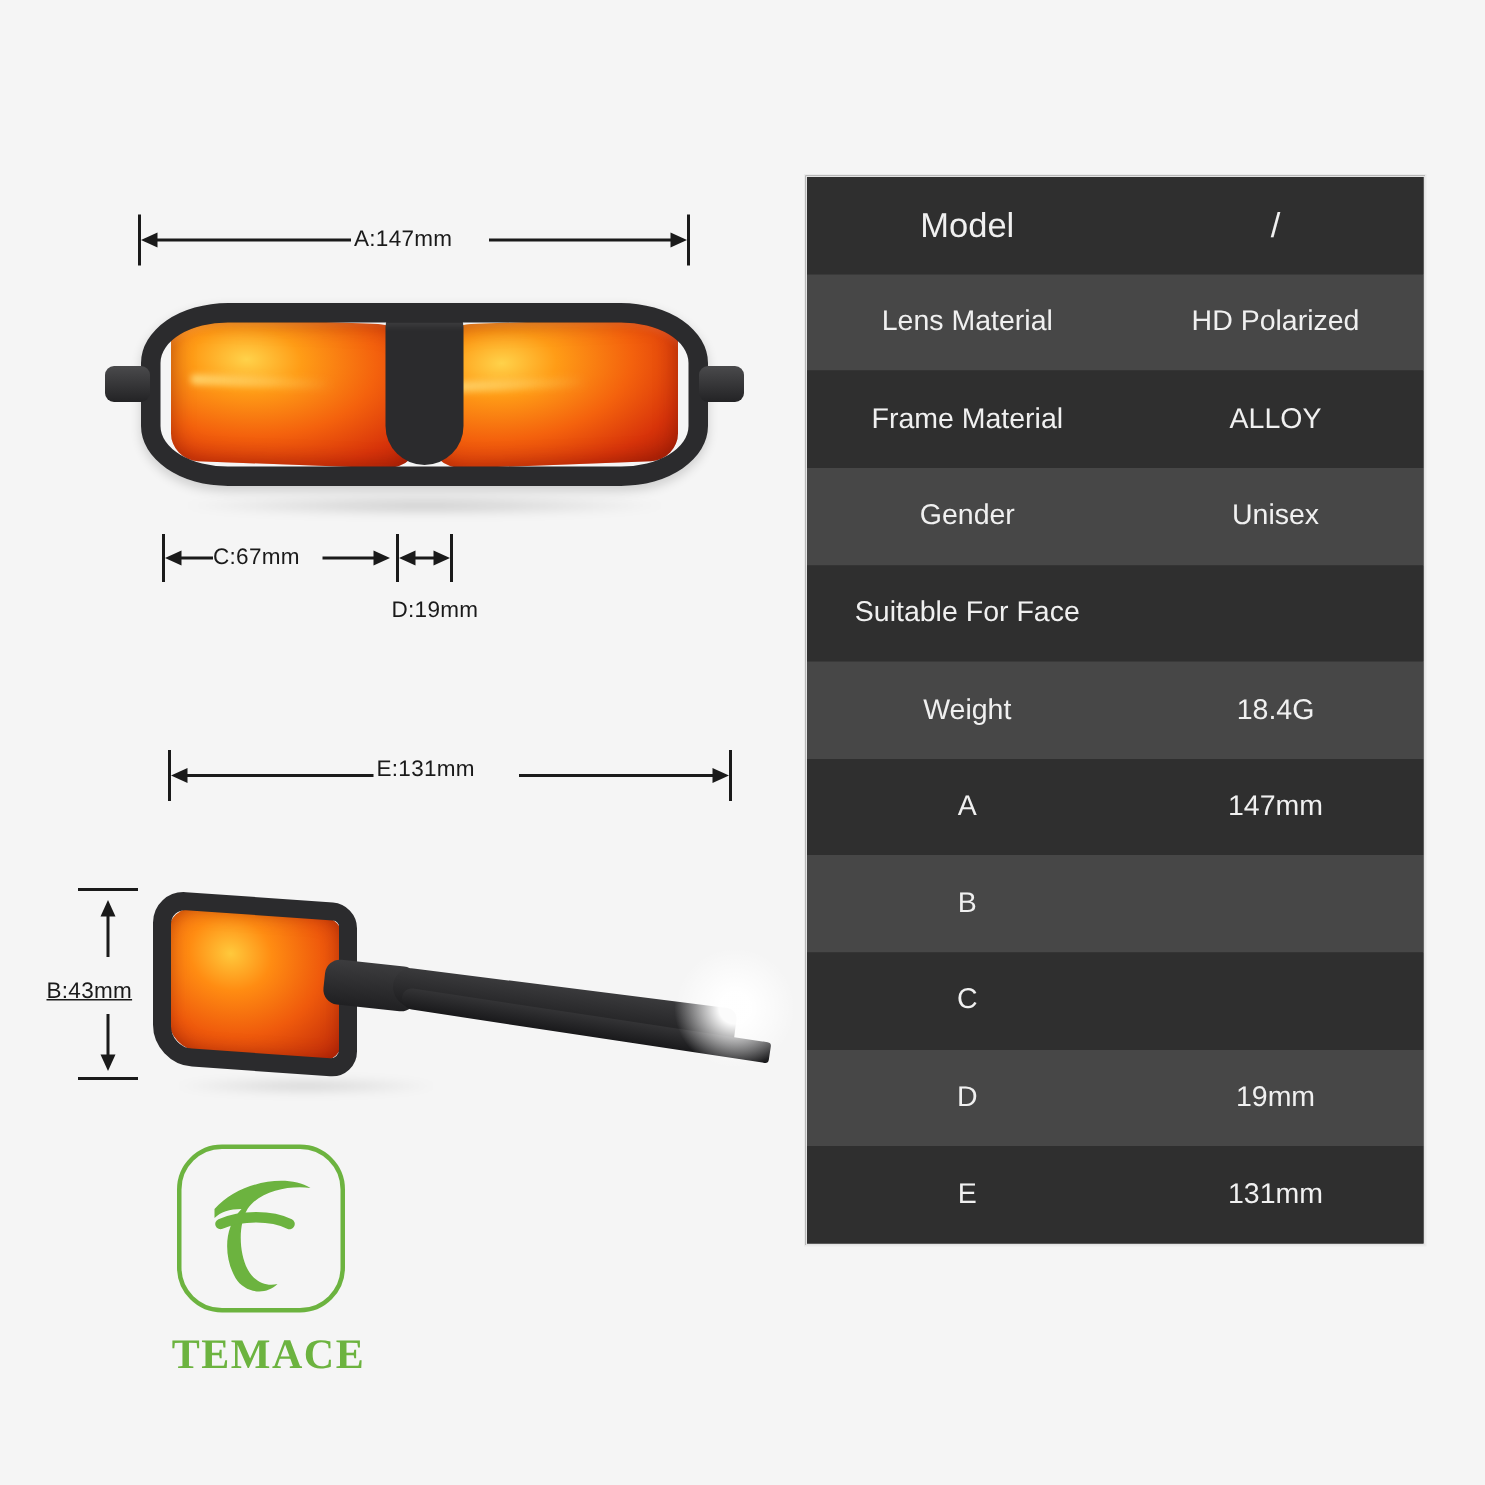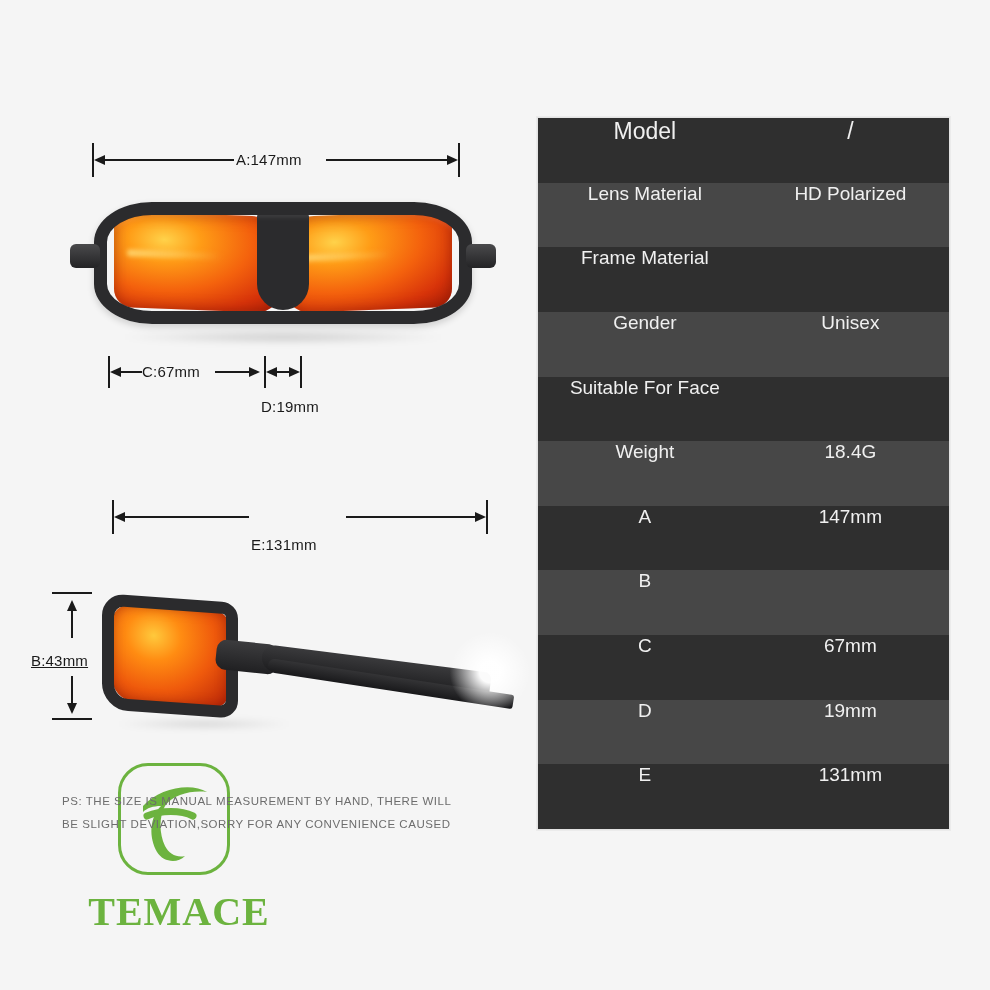--- a/index.html
+++ b/index.html
@@ -121,33 +121,33 @@
 
   
   .logo-mark {
     position:absolute; left:118px; top:763px; width:112px; height:112px;
     border:3.5px solid #6cb33f; border-radius:30px; z-index:2;
   }
   .logo-mark svg { position:absolute; left:12px; top:6px; }
   .logo-word {
     position:absolute; left:74px; top:888px; width:210px;
     text-align:center; font-family:"Liberation Serif", serif;
-    font-size:40px; font-weight:700; color:#6cb33f; letter-spacing:1px;
+    font-size:28px; font-weight:700; color:#6cb33f; letter-spacing:1px;
   }
 
   
   .spec {
     position:absolute; left:537px; top:117px; width:413px; height:713px;
     border:1px solid #e3e3e3;
     background:#2f2f2f;
     display:flex; flex-direction:column;
     box-shadow:0 0 0 1px rgba(0,0,0,.04);
   }
   .spec-row {
-    flex:1 1 0; display:flex; align-items:flex-start;
+    flex:1 1 0; display:flex; align-items:center;
     color:#f0f0f0; font-size:19px; font-weight:300;
   }
   .spec-row.odd  { background:#2f2f2f; }
   .spec-row.even { background:#474747; }
   .spec-row .k { width:52%; text-align:center; padding:0 6px; }
   .spec-row .v { width:48%; text-align:center; padding:0 6px; }
   .spec-row.head .k, .spec-row.head .v { font-size:23px; }
 </style>
 </head>
 <body>
@@ -192,21 +192,21 @@
     <div class="dim-label" style="left:229px; top:398px;margin-left:32px;">D:19mm</div>
   </div>
 
   <div>
     <div class="cap-v" style="left:112px; top:500px; height:34px;"></div>
     <div class="cap-v" style="left:486px; top:500px; height:34px;"></div>
     <div class="line-h" style="left:124px; top:516px; width:125px;"></div>
     <div class="line-h" style="left:346px; top:516px; width:134px;"></div>
     <div class="arw arw-l" style="left:114px; top:512px;"></div>
     <div class="arw arw-r" style="left:475px; top:512px;"></div>
-    <div class="dim-label" style="left:251px; top:536px;text-align:center;">E:131mm</div>
+    <div class="dim-label" style="left:251px; top:504px;text-align:center;">E:131mm</div>
   </div>
 
   <div>
     <div class="cap-h" style="left:52px; top:592px; width:40px;"></div>
     <div class="cap-h" style="left:52px; top:718px; width:40px;"></div>
     <div class="line-v" style="left:71px; top:608px; height:30px;"></div>
     <div class="line-v" style="left:71px; top:676px; height:28px;"></div>
     <div class="arw arw-u" style="left:67px; top:600px;"></div>
     <div class="arw arw-d" style="left:67px; top:703px;"></div>
     <div class="dim-label" style="left:31px; top:652px;text-decoration:underline;">B:43mm</div>
@@ -225,41 +225,38 @@
   <div class="logo-mark">
     <svg width="86" height="100" viewBox="0 0 86 100" aria-hidden="true">
       <path d="M10 34 C26 16, 58 10, 74 20 C60 18, 40 22, 32 34
                C26 44, 26 62, 32 74 C36 82, 44 86, 52 84
                C44 92, 30 90, 24 80 C16 66, 16 46, 28 34
                C20 34, 14 36, 10 40 Z" fill="#6cb33f"></path>
       <path d="M14 44 C28 38, 48 38, 60 44" stroke="#6cb33f" stroke-width="7" fill="none" stroke-linecap="round"></path>
     </svg>
   </div>
 
-  <div class="ps">
-    <p>PS: THE SIZE IS MANUAL MEASUREMENT BY HAND, THERE WILL</p>
-    <p>BE SLIGHT DEVIATION,SORRY FOR ANY CONVENIENCE CAUSED</p>
-  </div>
 
   <div class="logo-word">TEMACE</div>
 
   <div class="spec">
 
     <div class="spec-row odd head">
       <div class="k">Model</div>
       <div class="v">/</div>
     </div>
 
     <div class="spec-row even">
       <div class="k">Lens Material</div>
       <div class="v">HD Polarized</div>
     </div>
 
     <div class="spec-row odd">
       <div class="k">Frame Material</div>
+      <div class="v">ALLOY</div>
     </div>
 
     <div class="spec-row even">
       <div class="k">Gender</div>
       <div class="v">Unisex</div>
     </div>
 
     <div class="spec-row odd">
       <div class="k">Suitable For Face</div>
     </div>
@@ -273,21 +270,20 @@
       <div class="k">A</div>
       <div class="v">147mm</div>
     </div>
 
     <div class="spec-row even">
       <div class="k">B</div>
     </div>
 
     <div class="spec-row odd">
       <div class="k">C</div>
-      <div class="v">67mm</div>
     </div>
 
     <div class="spec-row even">
       <div class="k">D</div>
       <div class="v">19mm</div>
     </div>
 
     <div class="spec-row odd">
       <div class="k">E</div>
       <div class="v">131mm</div>

